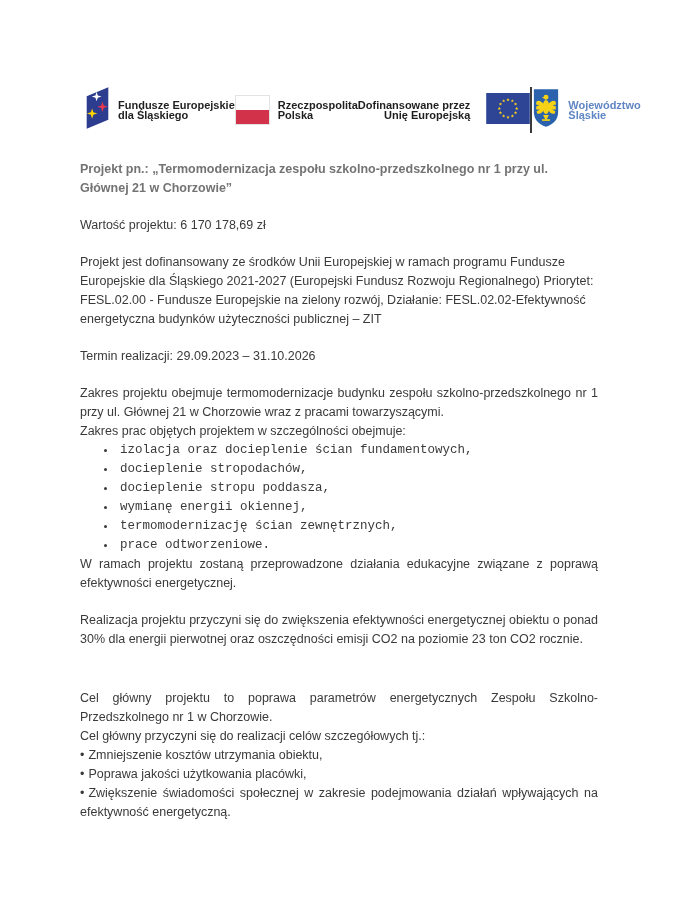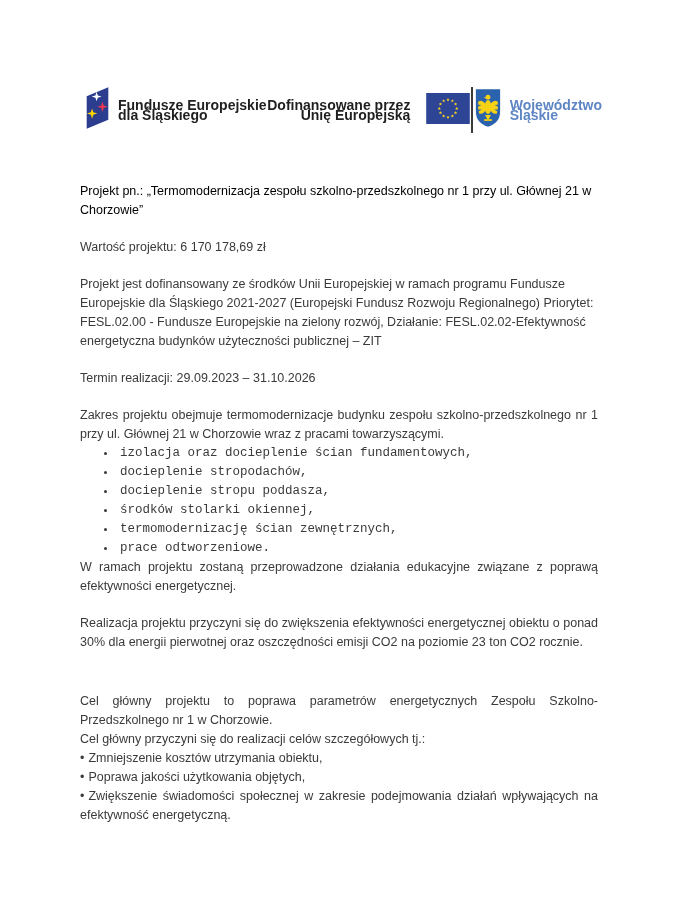--- a/index.html
+++ b/index.html
@@ -20,21 +20,21 @@
   .logo-band {
     display: flex;
     align-items: center;
     justify-content: space-between;
     padding: 0 74px 0 84px;
     margin-top: 84px;
     height: 52px;
   }
   .logo { display: flex; align-items: center; }
   .logo-text {
-    font-size: 14px;
+    font-size: 11px;
     line-height: 10.5px;
     font-weight: 700;
     color: #1f1f1f;
     white-space: nowrap;
   }
   .fe-logo .logo-text { margin-left: 7px; }
   .pl-logo .logo-text { margin-left: 8px; }
   .eu-logo .logo-text { margin-right: 16px; text-align: right; }
   .sl-logo .logo-text { margin-left: 8px; font-weight: 700; color: #5f86c4; }
 
@@ -52,23 +52,23 @@
     flex: 0 0 auto;
   }
 
   
   .doc {
     padding: 0 78px 0 80px;
     font-size: 12.5px;
     line-height: 19px;
   }
   .doc .title {
-    margin-top: 46px;
-    font-weight: 400;
-    color: #000000;
+    margin-top: 24px;
+    font-weight: 700;
+    color: #737373;
   }
   .p  { margin-top: 18px; }
   .p0 { margin-top: 0; }
   .j  { text-align: justify; }
   .gap-lg { margin-top: 40px; }
 
   ul.scope-list { margin: 0; padding-left: 37px; list-style: disc; font-family: Liberation Mono, monospace; }
   ul.scope-list li { padding-left: 3px; }
 
   .goal-item { display: block; }
@@ -89,20 +89,30 @@
           <path d="M20.5 19 L21.9 23.3 L26.3 24.7 L21.9 26.1 L20.5 30.4 L19.1 26.1 L14.7 24.7 L19.1 23.3 Z" fill="#e63950"></path>
           <path d="M9 26.5 L10.4 30.8 L14.8 32.2 L10.4 33.6 L9 37.9 L7.6 33.6 L3.2 32.2 L7.6 30.8 Z" fill="#ffd500"></path>
         </svg>
       </span>
       <span class="logo-text">
         <span>Fundusze Europejskie</span><br>
         <span>dla Śląskiego</span>
       </span>
     </div>
 
+    <div class="logo pl-logo">
+      <span class="pl-flag">
+        <span class="white"></span>
+          <span class="red"></span>
+      </span>
+      <span class="logo-text">
+        <span>Rzeczpospolita</span><br>
+        <span>Polska</span>
+      </span>
+    </div>
 
     <div class="logo eu-logo">
       <span class="logo-text">
         <span>Dofinansowane przez</span><br>
         <span>Unię Europejską</span>
       </span>
       <span>
         <svg width="44" height="31" viewBox="0 0 45 32">
           <defs>
             <path id="eustar" d="M0,-1.8 L0.53,-0.56 L1.71,-0.56 L0.76,0.21 L1.06,1.46 L0,0.7 L-1.06,1.46 L-0.76,0.21 L-1.71,-0.56 L-0.53,-0.56 Z" fill="#ffd617"></path>
@@ -154,41 +164,42 @@
 
 
     <p class="p">Wartość projektu: 6 170 178,69 zł</p>
 
 
     <p class="p">Projekt jest dofinansowany ze środków Unii Europejskiej w ramach programu Fundusze Europejskie dla Śląskiego 2021-2027 (Europejski Fundusz Rozwoju Regionalnego) Priorytet: FESL.02.00 - Fundusze Europejskie na zielony rozwój, Działanie: FESL.02.02-Efektywność energetyczna budynków użyteczności publicznej – ZIT</p>
 
     <p class="p">Termin realizacji: 29.09.2023 – 31.10.2026</p>
 
     <p class="p j">Zakres projektu obejmuje termomodernizacje budynku zespołu szkolno-przedszkolnego nr 1 przy ul. Głównej 21 w Chorzowie wraz z pracami towarzyszącymi.</p>
+    <p class="p0">Zakres prac objętych projektem w szczególności obejmuje:</p>
 
     <ul class="scope-list">
       <li>izolacja oraz docieplenie ścian fundamentowych,</li>
       <li>docieplenie stropodachów,</li>
       <li>docieplenie stropu poddasza,</li>
-      <li>środków stolarki okiennej,</li>
+      <li>wymianę energii okiennej,</li>
       <li>termomodernizację ścian zewnętrznych,</li>
       <li>prace odtworzeniowe.</li>
     </ul>
 
     <p class="p0 j">W ramach projektu zostaną przeprowadzone działania edukacyjne związane z poprawą efektywności energetycznej.</p>
 
     <p class="p j">Realizacja projektu przyczyni się do zwiększenia efektywności energetycznej obiektu o ponad 30% dla energii pierwotnej oraz oszczędności emisji CO2 na poziomie 23 ton CO2 rocznie.</p>
 
     <p class="p gap-lg j">Cel główny projektu to poprawa parametrów energetycznych Zespołu Szkolno-Przedszkolnego nr 1 w Chorzowie.</p>
     <p class="p0">Cel główny przyczyni się do realizacji celów szczegółowych tj.:</p>
 
     <div class="goal-item j">
       <span class="bullet">•</span><span>Zmniejszenie kosztów utrzymania obiektu,</span>
     </div>
     <div class="goal-item j">
-      <span class="bullet">•</span><span>Poprawa jakości użytkowania objętych,</span>
+      <span class="bullet">•</span><span>Poprawa jakości użytkowania placówki,</span>
     </div>
     <div class="goal-item j">
       <span class="bullet">•</span><span>Zwiększenie świadomości społecznej w zakresie podejmowania działań wpływających na efektywność energetyczną.</span>
     </div>
 
   </div>
 </div>
 
 </body></html>

